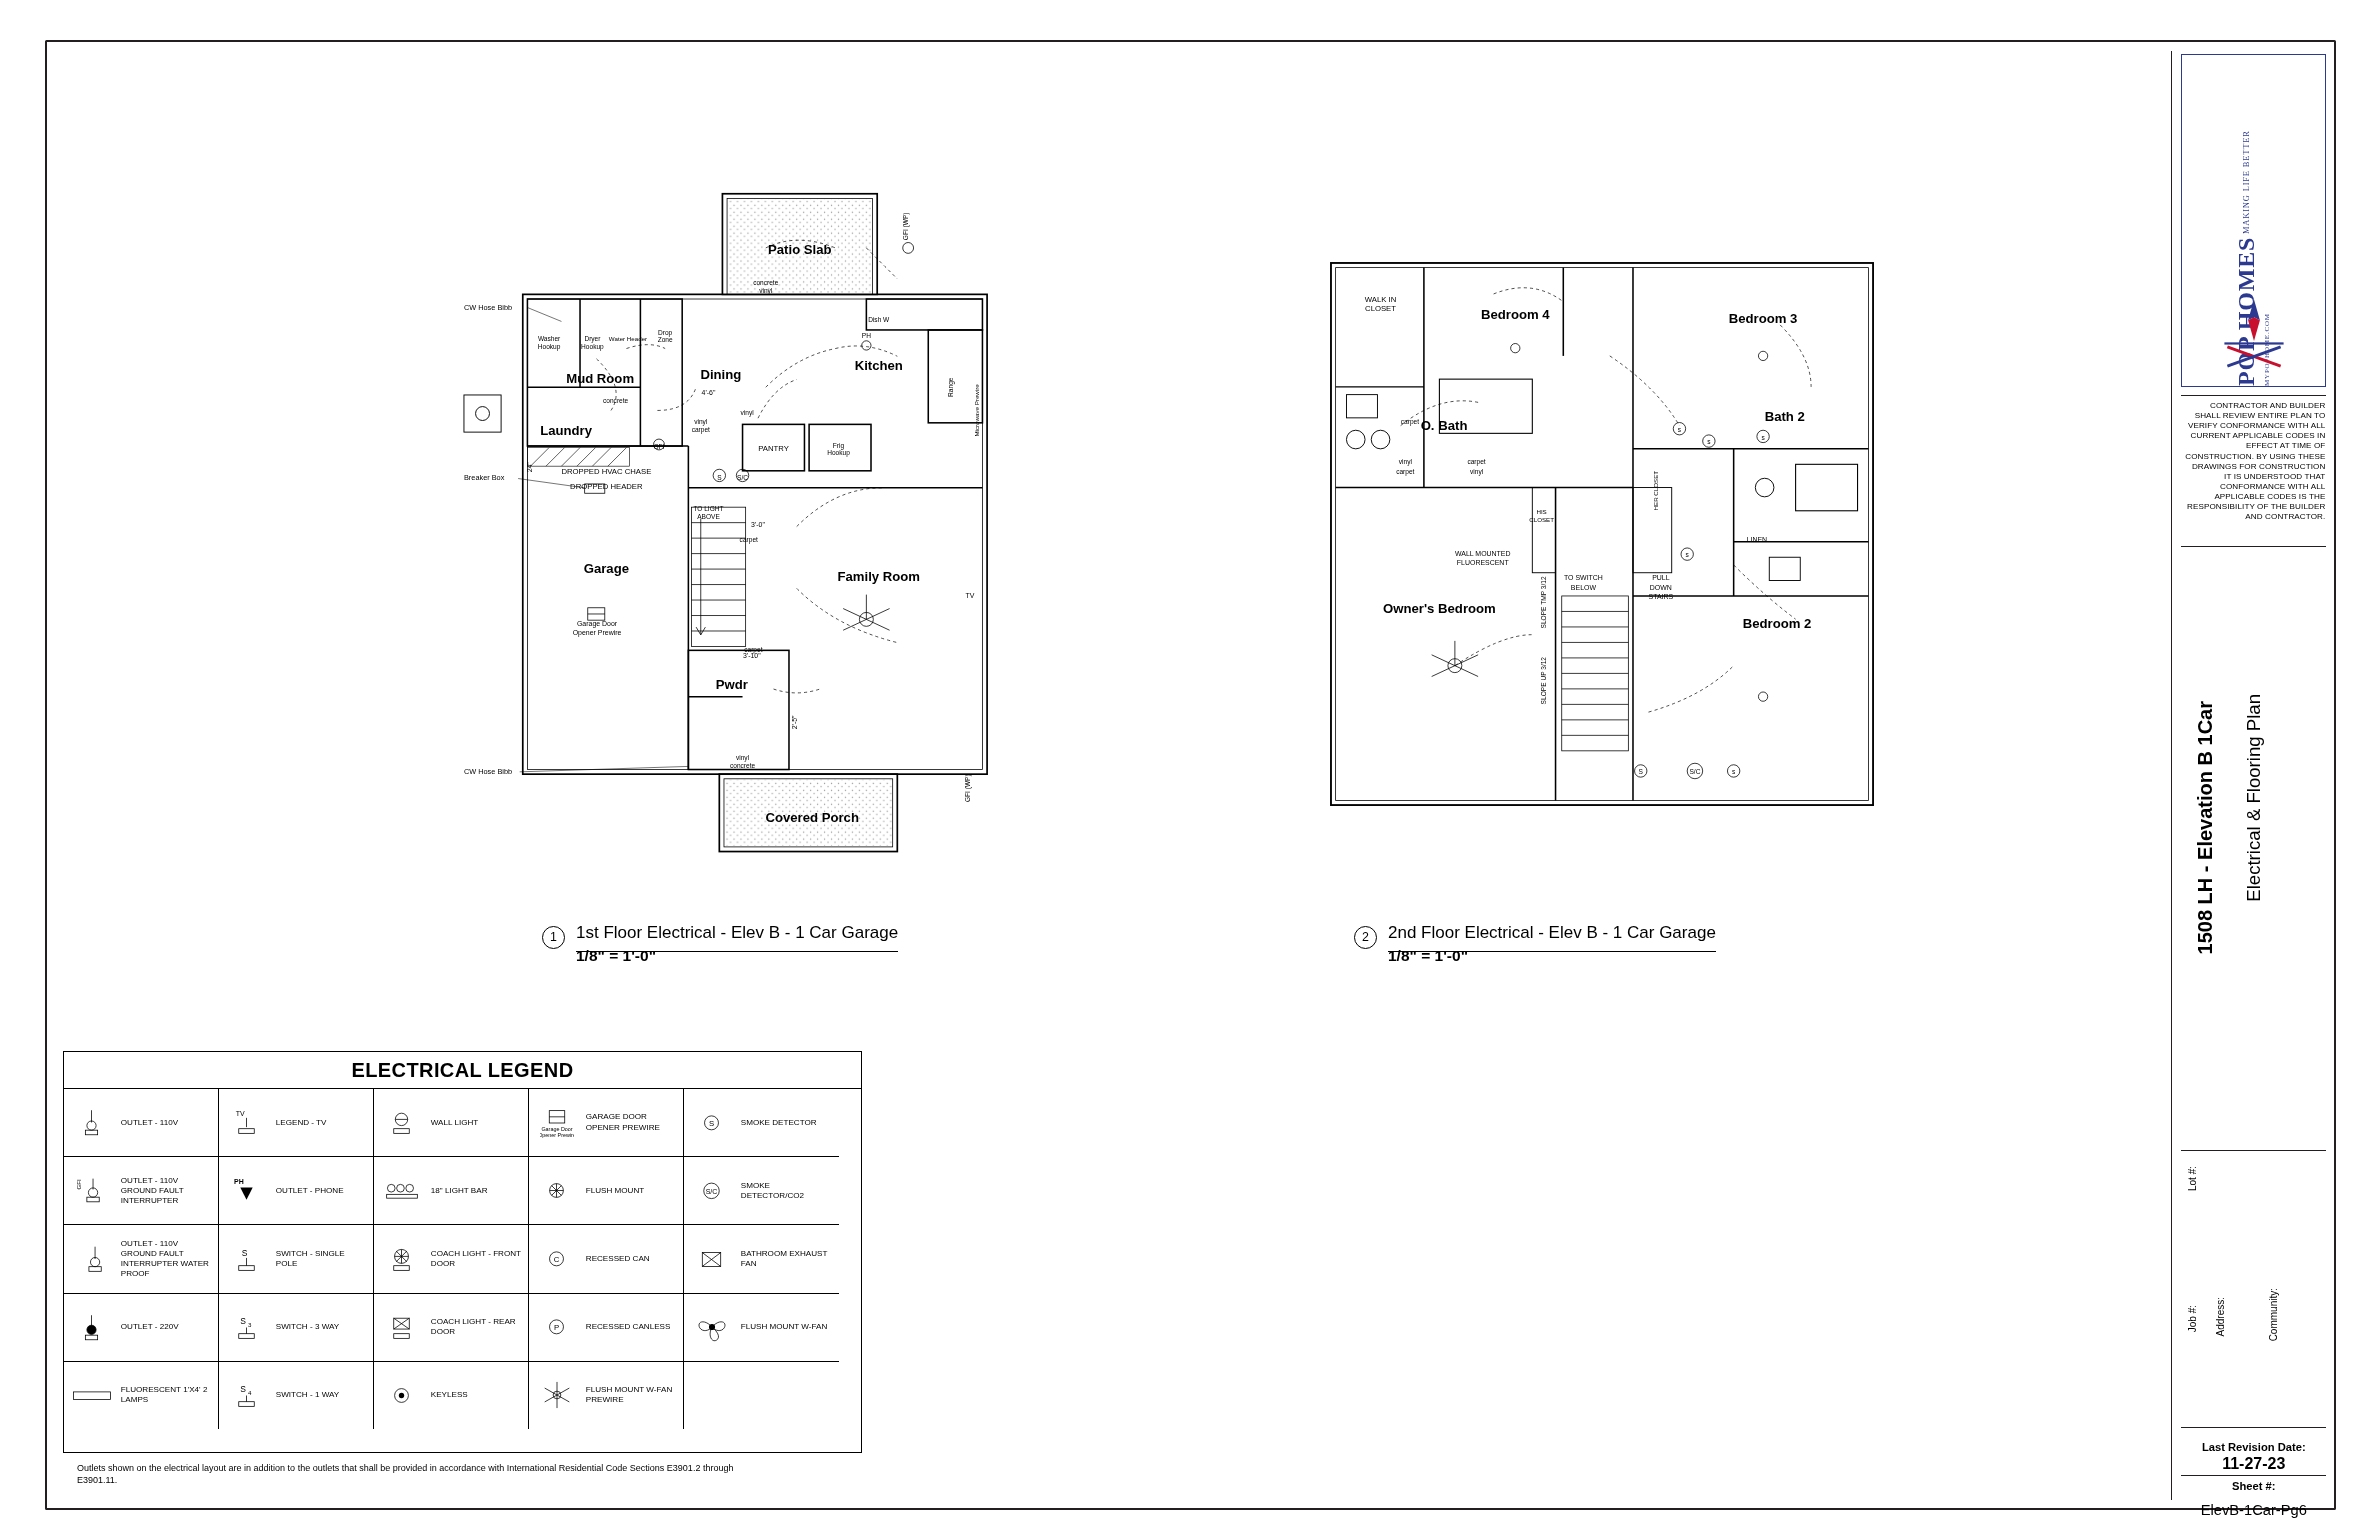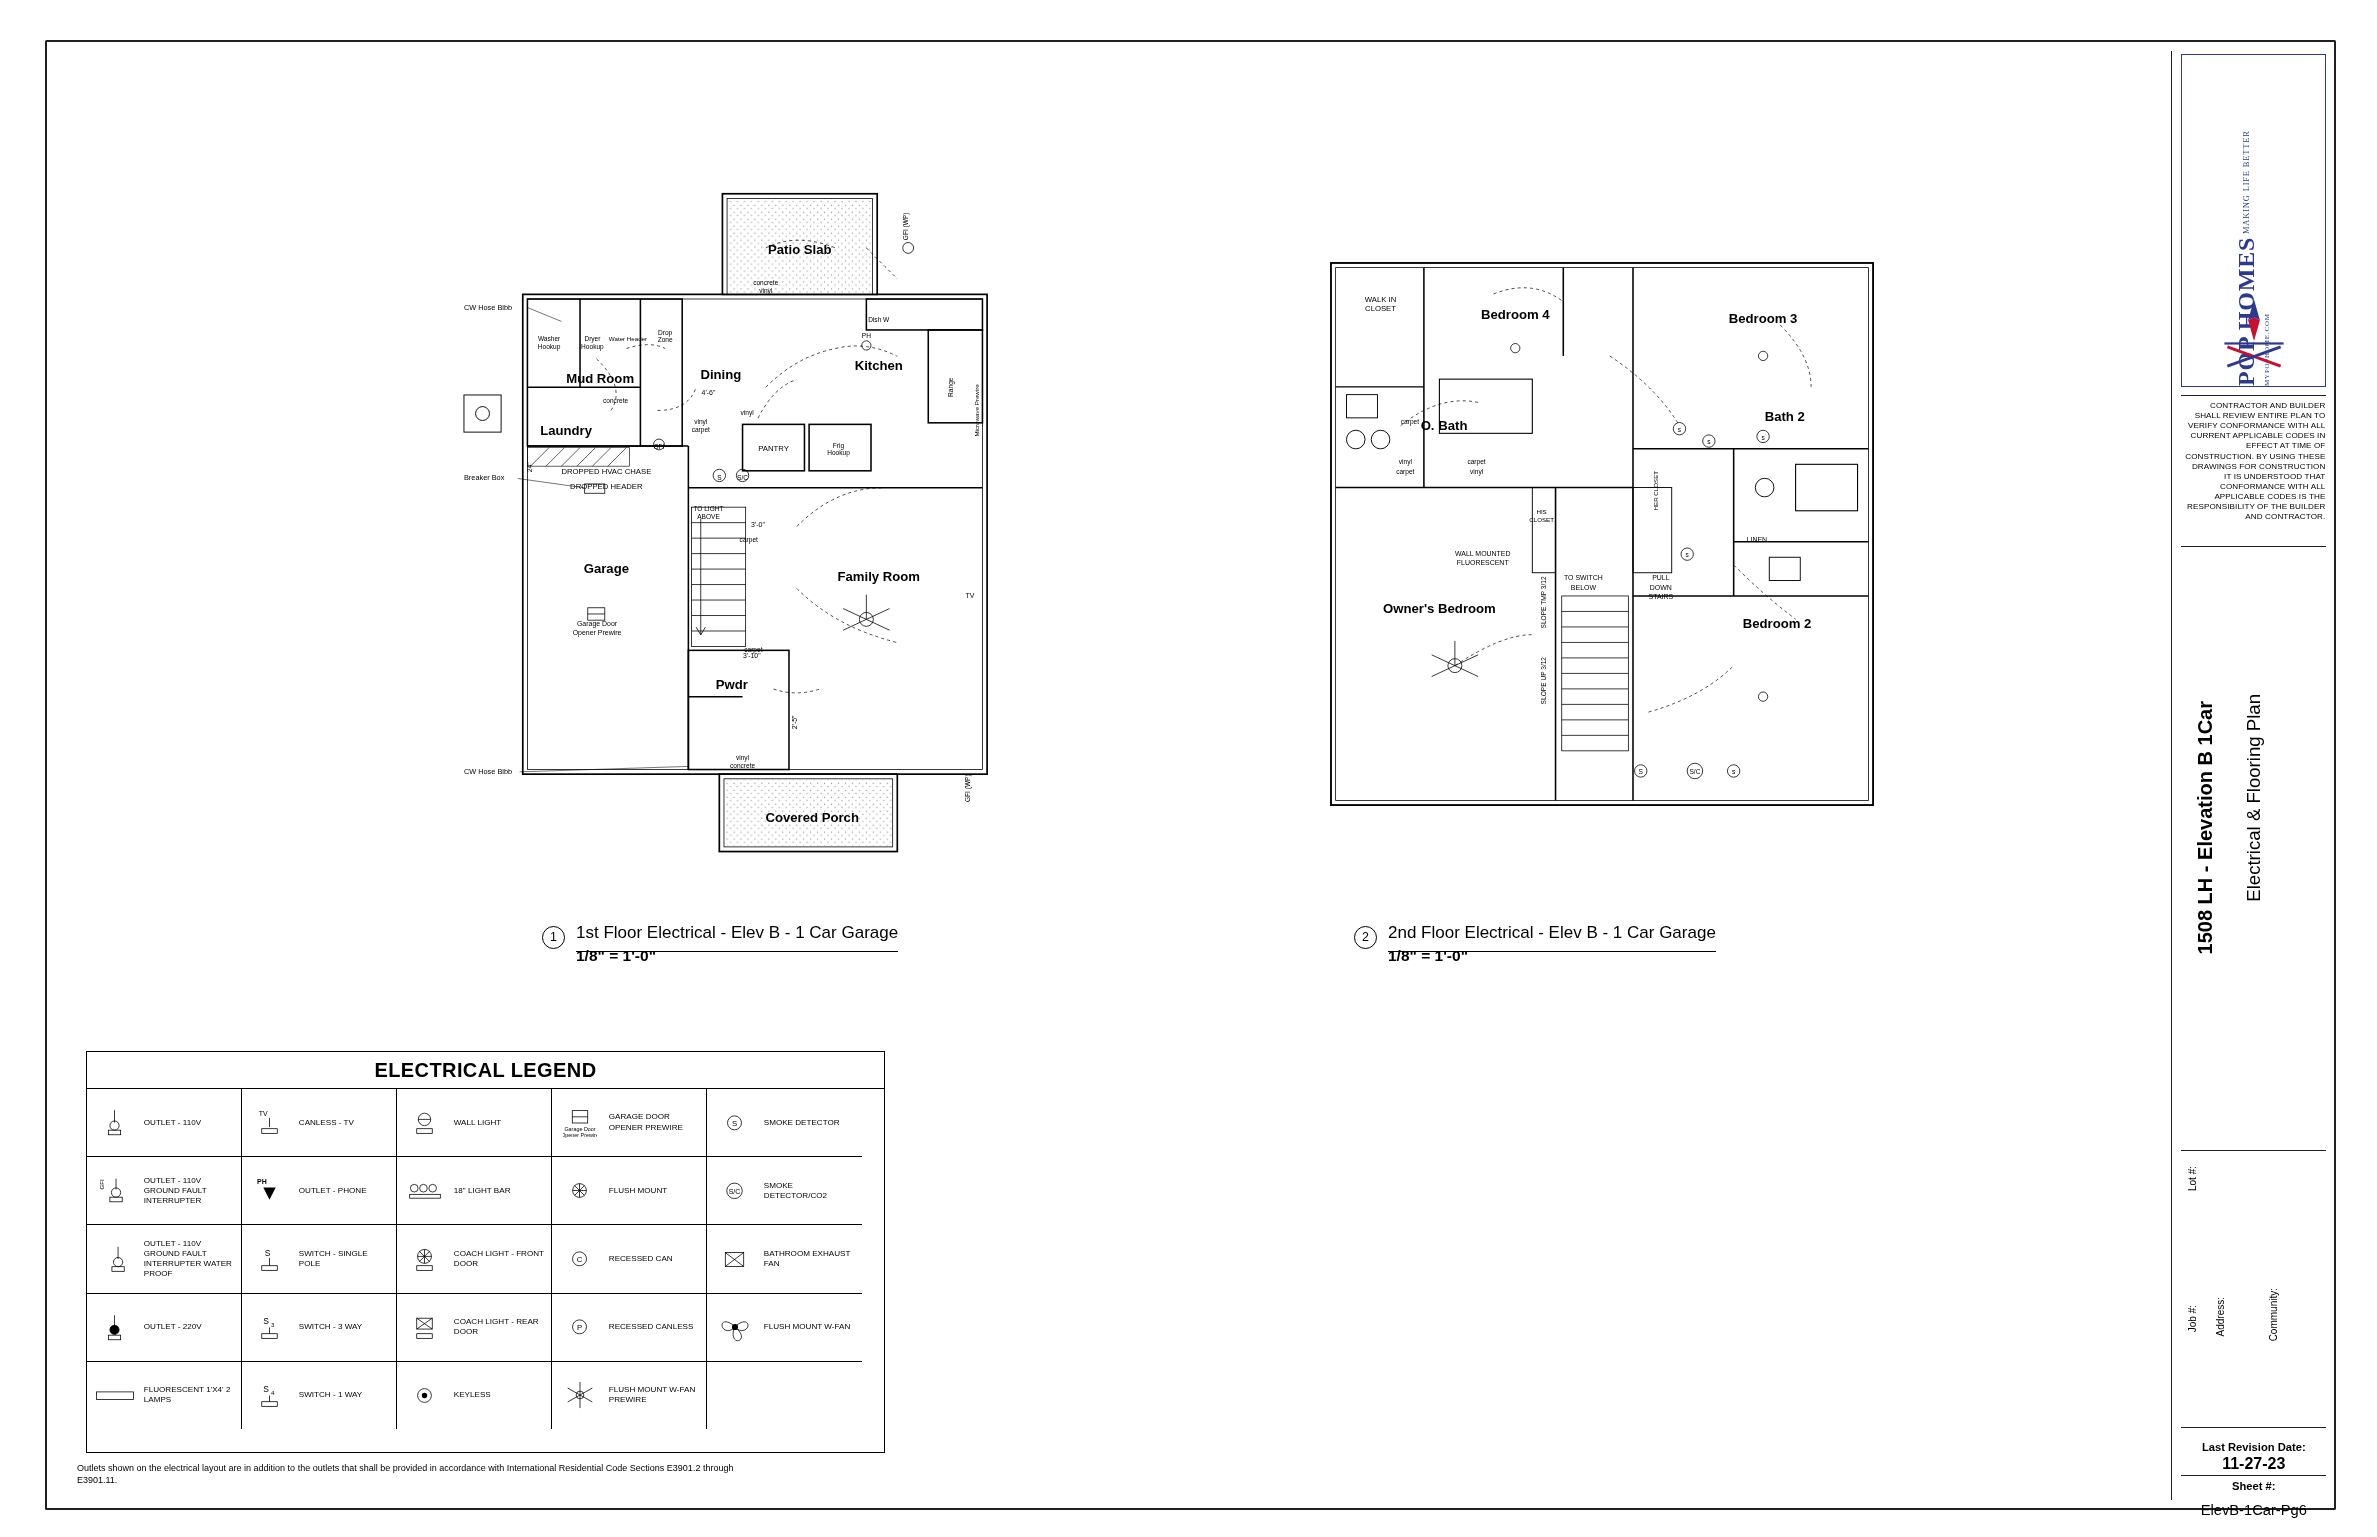--- a/index.html
+++ b/index.html
@@ -85,21 +85,21 @@
   .plan-title .t1{
     position:absolute; left:34px; top:1.5px; font-size:17px; font-weight:normal; white-space:nowrap;
     border-bottom:1.5px solid #000; padding-bottom:8px;
   }
   .plan-title .t2{
     position:absolute; left:34px; top:26px; font-size:15.5px; font-weight:bold; white-space:nowrap;
   }
 
   
   .legend{
-    position:absolute; left:86px; top:1051px; width:799px; height:402px;
+    position:absolute; left:63px; top:1051px; width:799px; height:402px;
     border:1.2px solid #000; background:#fff;
   }
   .legend-h{
     height:37px; border-bottom:1.1px solid #000;
     display:flex; align-items:center; justify-content:center;
     font-size:20px; font-weight:bold; letter-spacing:0.4px;
   }
   .legend-subh{ display:flex; height:23px; border-bottom:0.9px solid #000;}
   .legend-subh > div{ display:flex; align-items:center; justify-content:center; font-size:8.5px; letter-spacing:0.3px;}
   .lsh-left{ width:464px; border-right:0.9px solid #000;}
@@ -532,21 +532,21 @@
 
     <div class="lg-col c2">
       <div class="lg-cell">
         <div class="lg-sym">
           <svg width="31" height="31" viewBox="0 0 40 40">
               <text x="6" y="12" font-size="9" font-family="Liberation Sans">TV</text>
               <line x1="20" y1="14" x2="20" y2="26" stroke="#000"></line>
               <rect x="10" y="28" width="20" height="6" fill="none" stroke="#000"></rect>
             </svg>
         </div>
-        <div class="lg-txt">CANLESS - TV</div>
+        <div class="lg-txt">LEGEND - TV</div>
       </div>
       <div class="lg-cell">
         <div class="lg-sym">
           <svg width="31" height="31" viewBox="0 0 40 40">
               <text x="4" y="12" font-size="9" font-family="Liberation Sans" font-weight="bold">PH</text>
               <polygon points="12,16 28,16 20,32" fill="#000"></polygon>
             </svg>
         </div>
         <div class="lg-txt">OUTLET - PHONE</div>
       </div>

